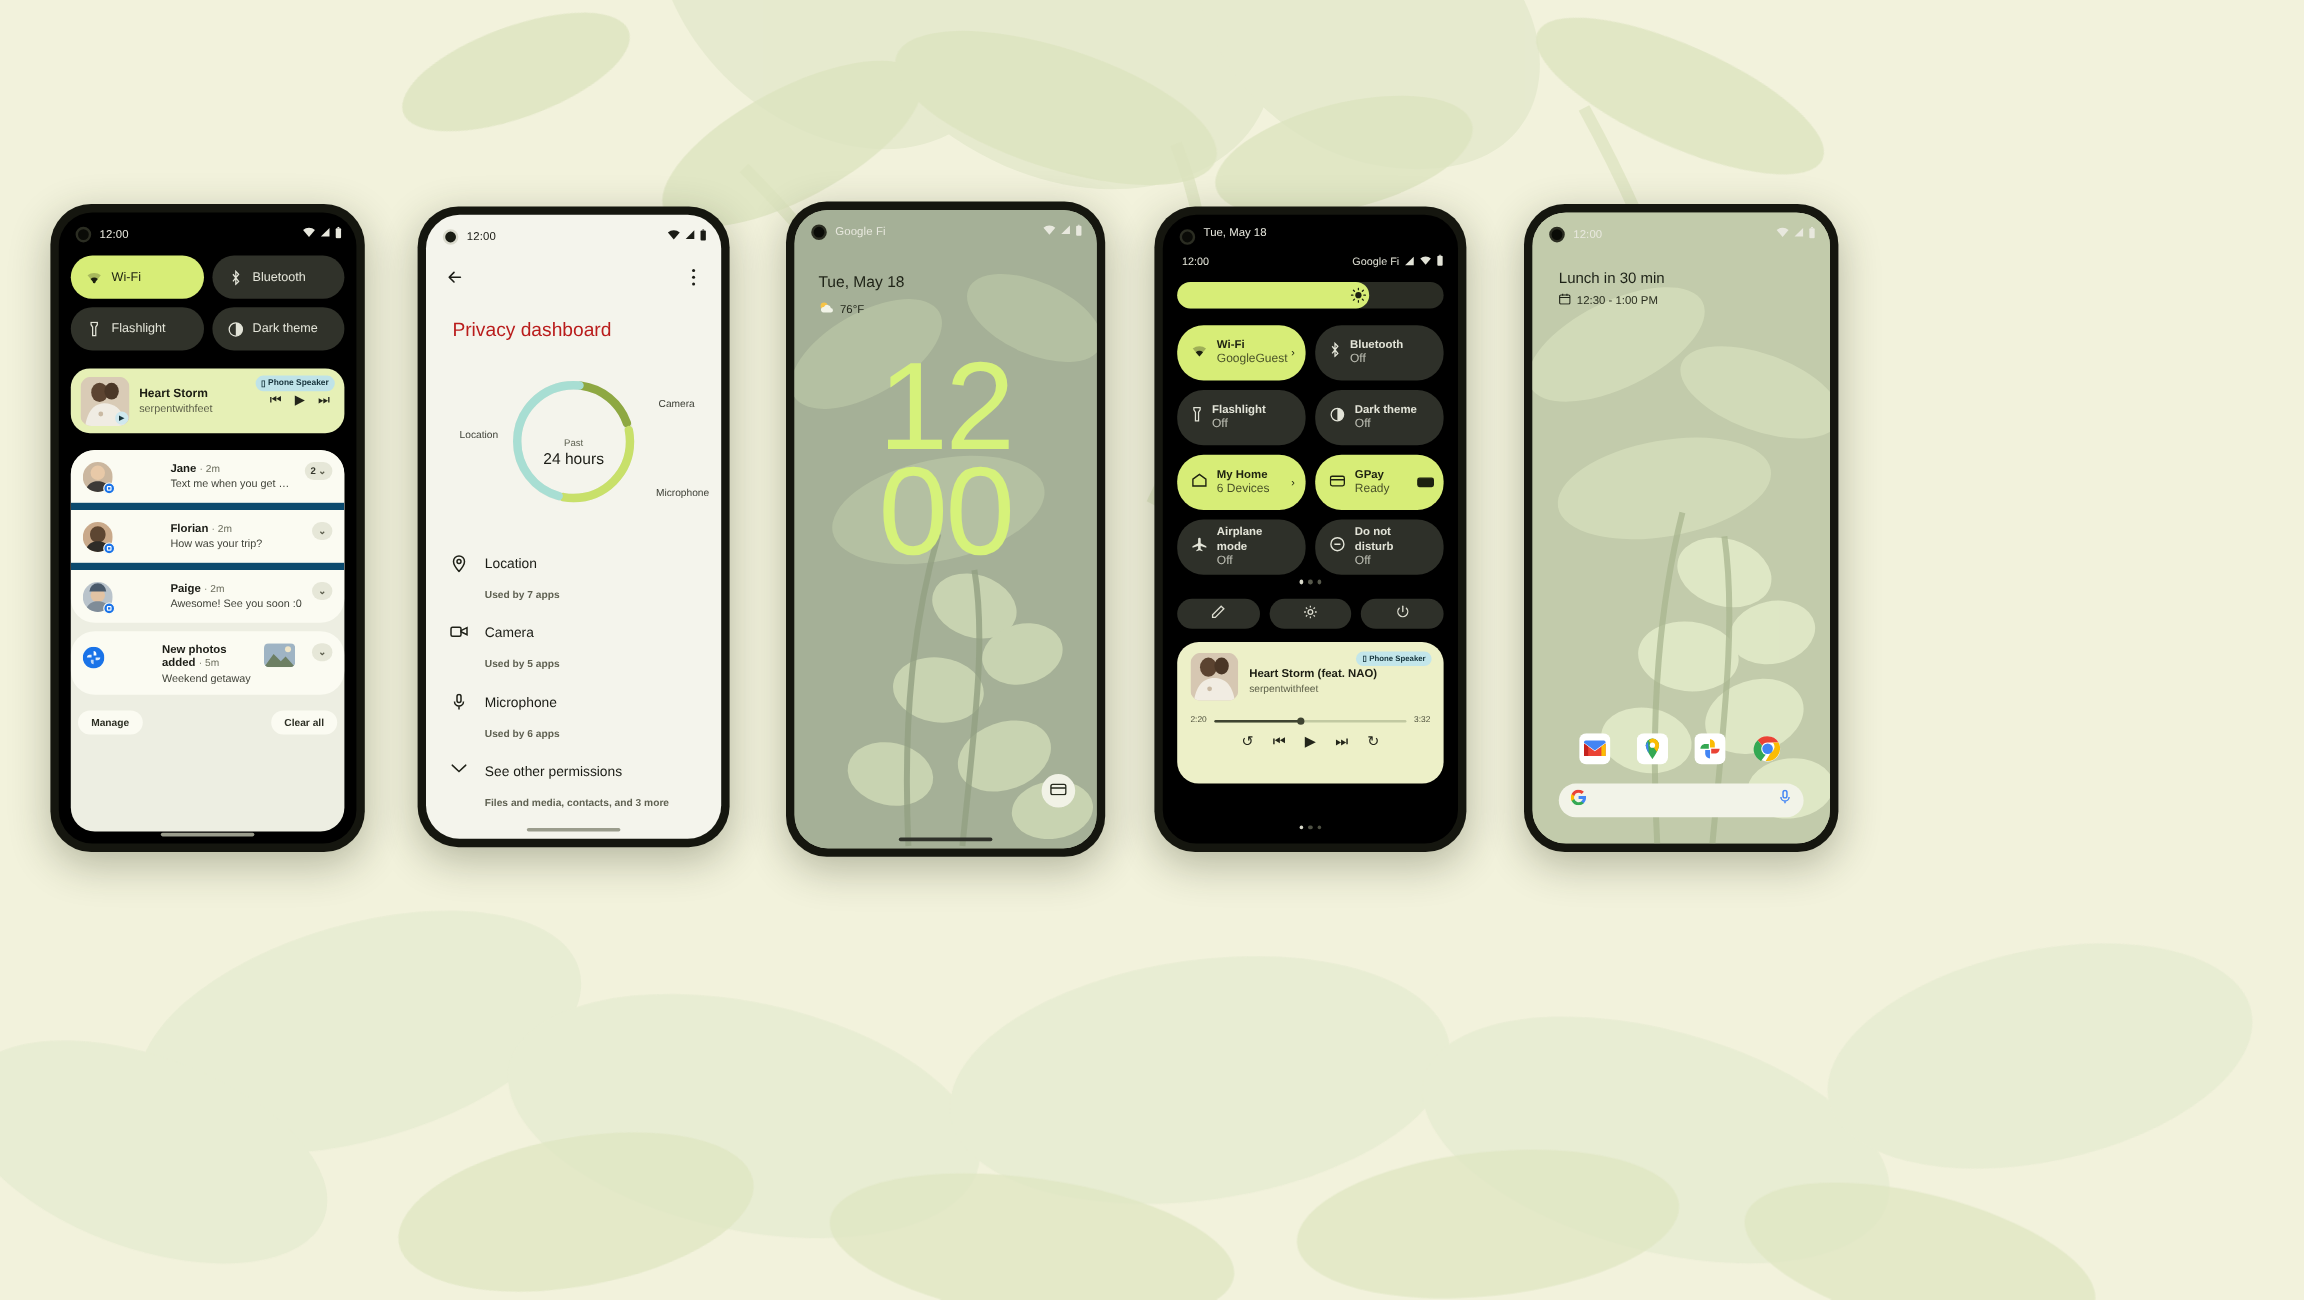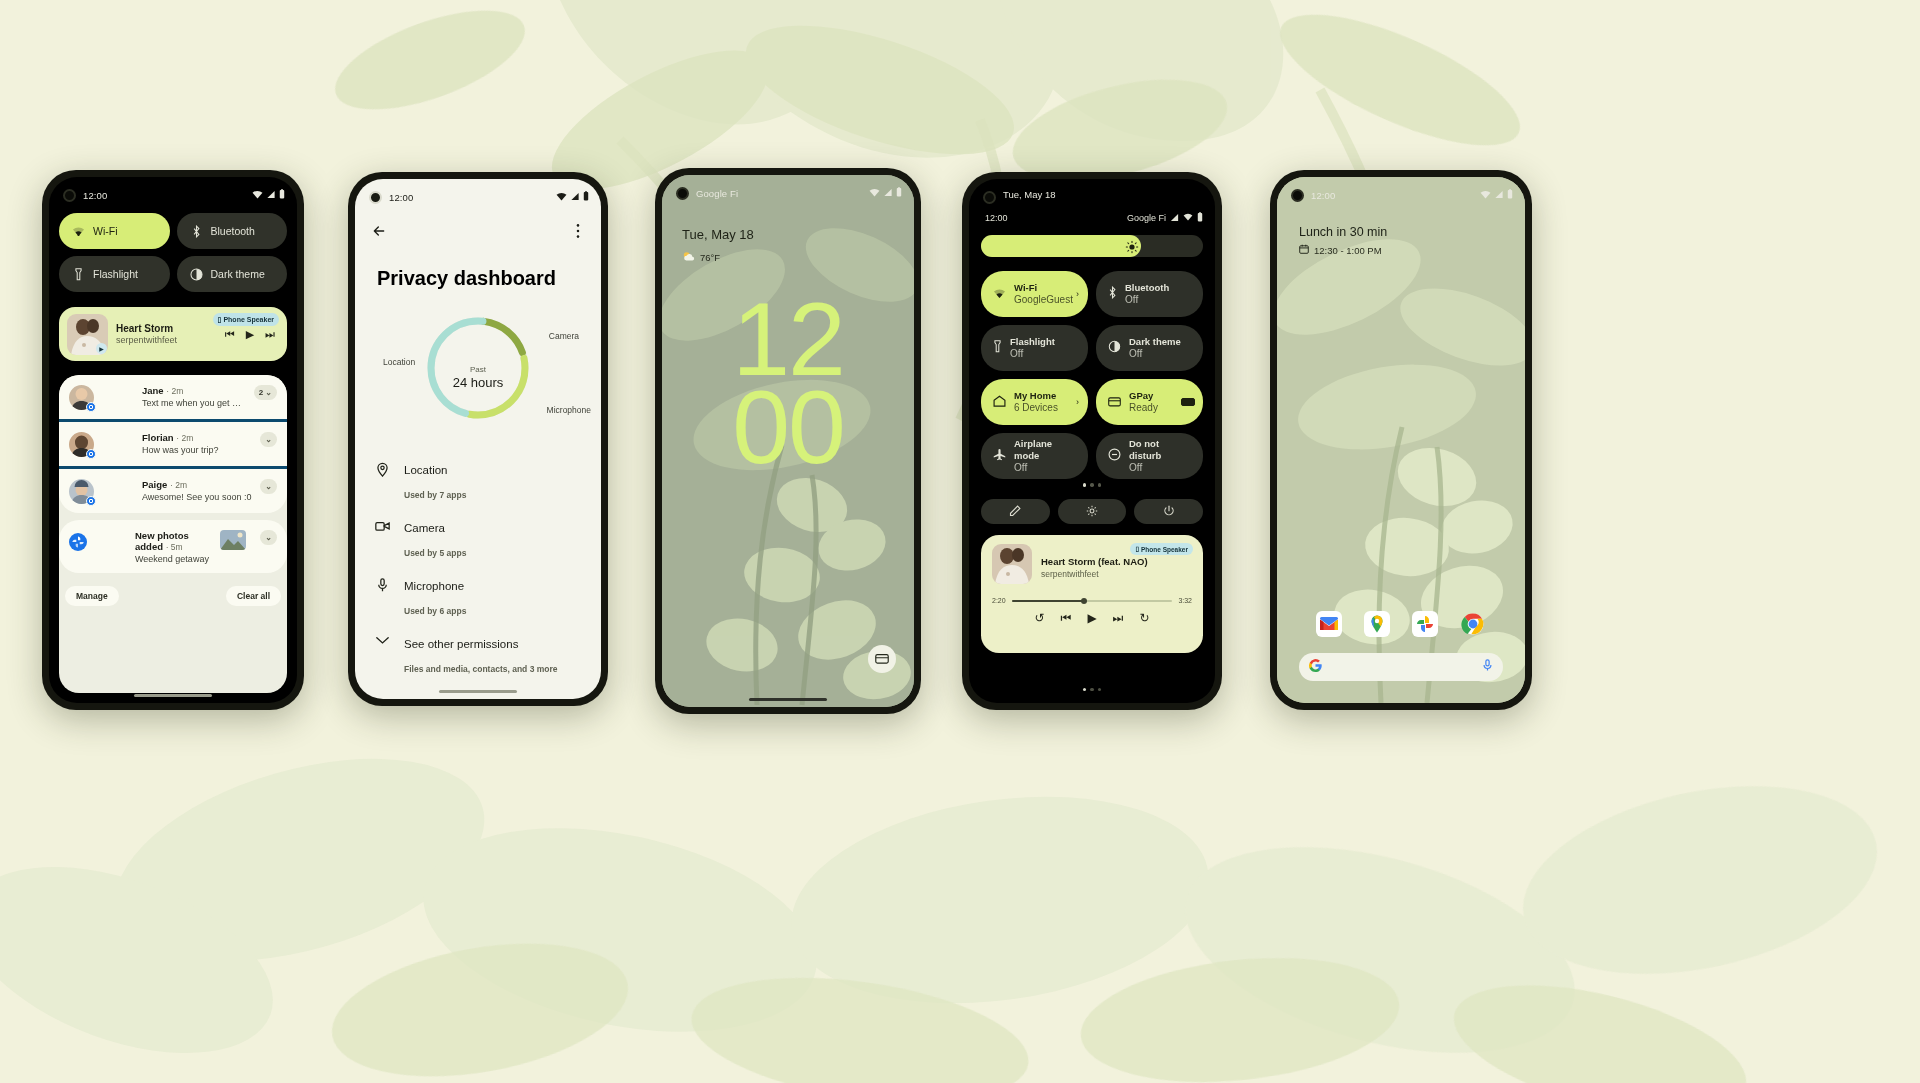--- a/index.html
+++ b/index.html
@@ -88,21 +88,21 @@
                border-radius: 50%; background: #cfe8ee; display: flex;
                align-items: center; justify-content: center; font-size: 6px; color: #17343c; }
 
   
   .notif-shade {
     position: absolute; top: 198px; left: 10px; right: 10px; bottom: 10px;
     background: #edeee2; border-radius: 20px; overflow: hidden;
   }
   .ngroup { background: #fbfbf2; border-radius: 20px; margin: 0 0 7px 0; overflow: hidden; }
   .nrow { display: flex; align-items: flex-start; gap: 8px; padding: 10px 10px 9px 10px; position: relative; }
-  .nrow + .nrow { border-top: 3px solid #0c4a6e; }
+  .nrow + .nrow { border-top: 6px solid #0c4a6e; }
   .navatar { width: 25px; height: 25px; border-radius: 50%; flex: 0 0 25px;
              position: relative; overflow: visible; }
   .navatar .pic { width: 100%; height: 100%; border-radius: 50%; overflow: hidden; }
   .appbadge { position: absolute; right: -2px; bottom: -2px; width: 10px; height: 10px;
               border-radius: 50%; background: #1a73e8; border: 1.5px solid #fbfbf2;
               display: flex; align-items: center; justify-content: center; }
   .appbadge i { width: 4px; height: 4px; border: 1.2px solid #fff; border-radius: 1px; display: block; }
   .nbody { flex: 1; min-width: 0; margin-left: 40px; }
   .nhead { font-size: 9.5px; color: #1b1c16; }
   .nhead b { font-weight: 700; }
@@ -122,22 +122,22 @@
              padding: 0 11px; }
   .homebar { position: absolute; bottom: 6px; left: 50%; transform: translateX(-50%);
              width: 78px; height: 3px; border-radius: 2px; background: #2f312a; }
   .homebar.light { background: #9a9c8c; }
 
   
   #p2 { left: 348px; top: 172px; width: 260px; height: 534px; }
   #p2 .screen { background: #f4f4ec; }
   .p2top { position: absolute; top: 42px; left: 0; right: 0; height: 24px;
            display: flex; align-items: center; padding: 0 16px; }
-  .p2title { position: absolute; top: 88px; left: 22px; font-size: 20px;
-             color: #000000; font-weight: 700; }
+  .p2title { position: absolute; top: 88px; left: 22px; font-size: 16px;
+             color: #b91c1c; font-weight: 400; }
   .donutwrap { position: absolute; top: 130px; left: 0; right: 0; height: 120px; }
   .donut { position: absolute; left: 50%; top: 0; transform: translateX(-50%); }
   .donut-center { position: absolute; left: 50%; top: 56px; transform: translateX(-50%);
                   text-align: center; width: 90px; }
   .donut-center .dc1 { font-size: 8px; color: #5d6051; }
   .donut-center .dc2 { font-size: 13px; color: #1b1c16; font-weight: 500; margin-top: 1px; }
   .dlabel { position: absolute; font-size: 8.5px; color: #41433a; }
   .plist { position: absolute; top: 272px; left: 0; right: 0; }
   .prow { display: flex; align-items: flex-start; gap: 14px; padding: 9px 20px; }
   .picon { width: 15px; flex: 0 0 15px; display: flex; justify-content: center;

